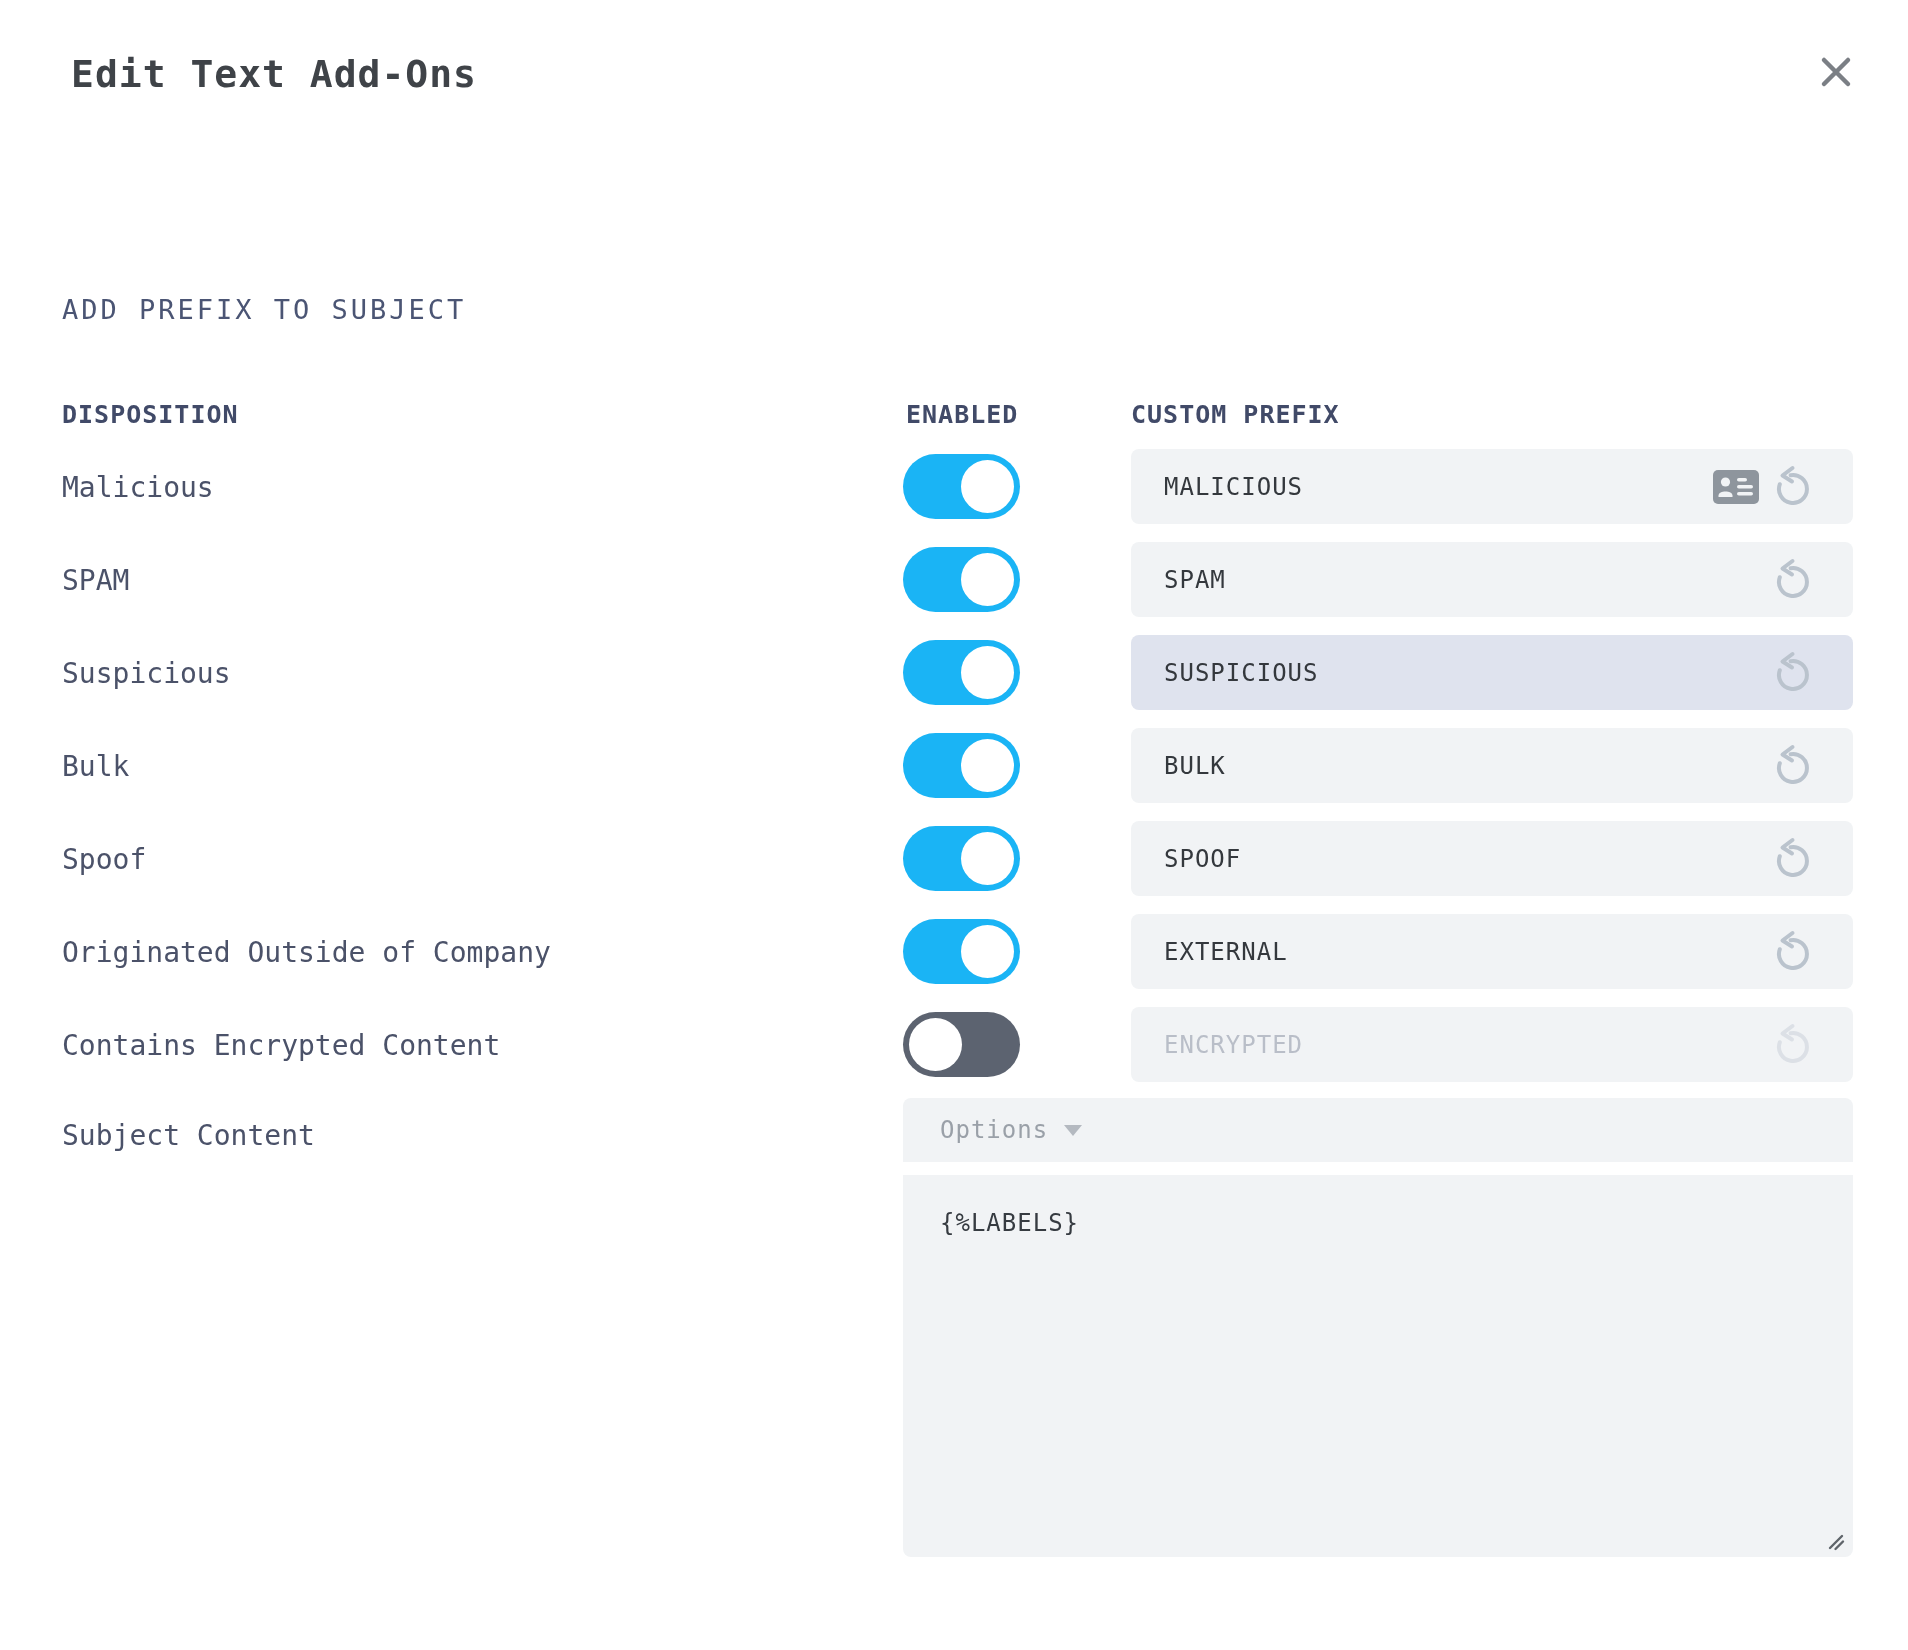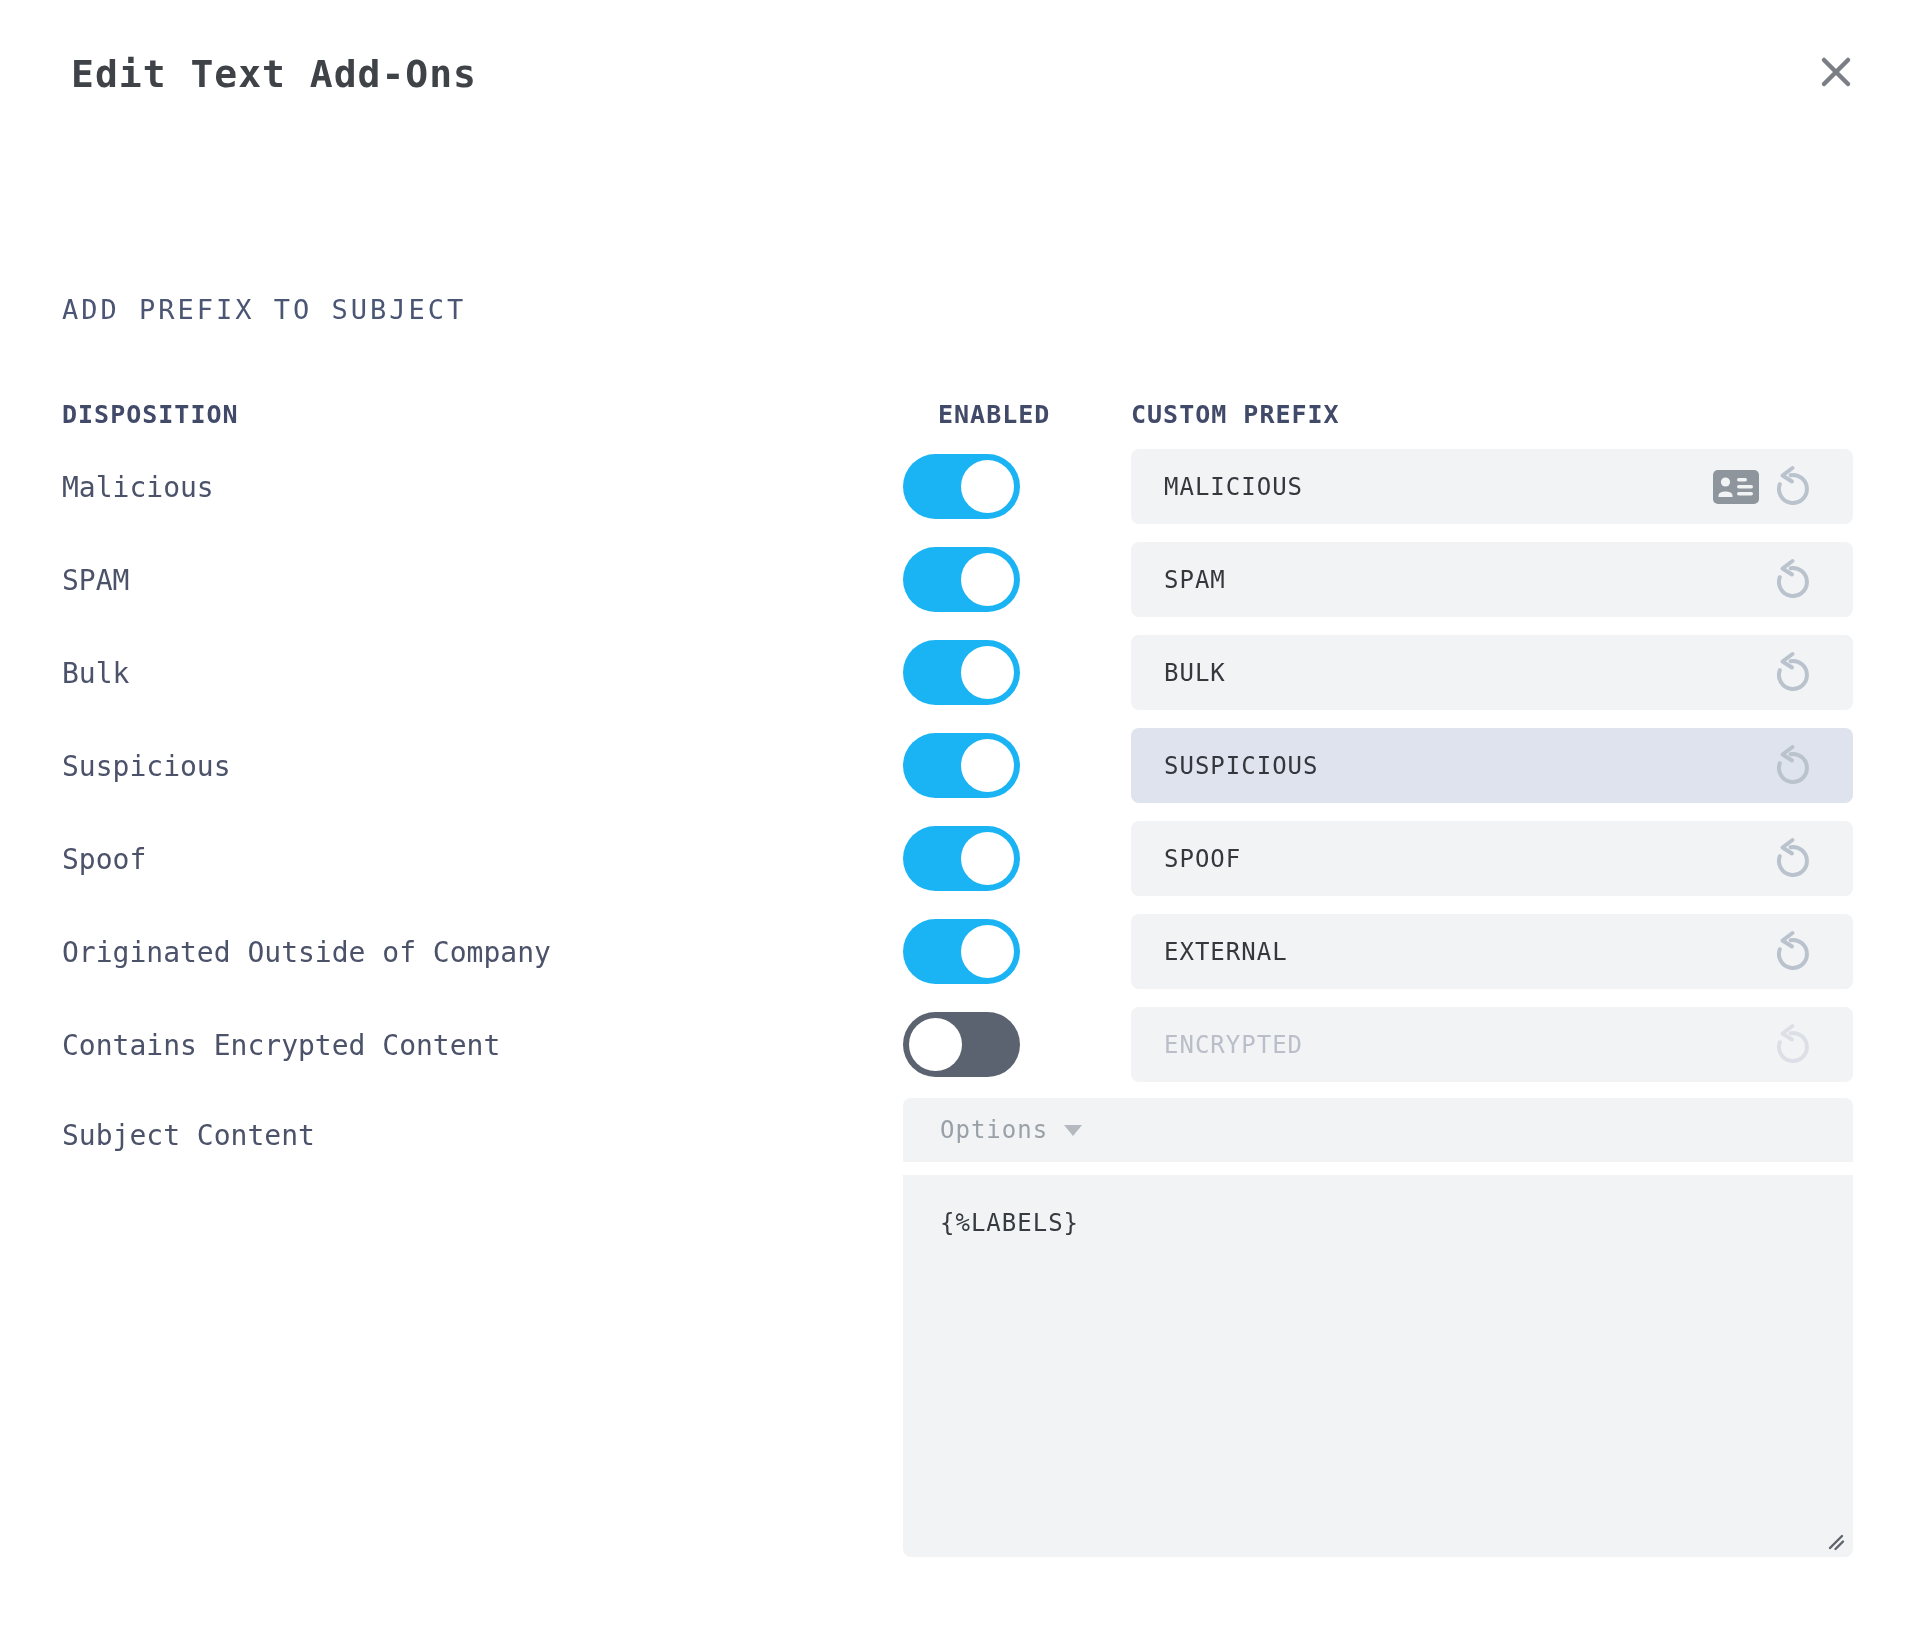--- a/index.html
+++ b/index.html
@@ -38,21 +38,21 @@
     font-size:27px; color:#4b5574; letter-spacing:3px;
     white-space:nowrap;
   }
 
   .col-header{
     position:absolute; top:400px;
     font-size:25px; font-weight:bold; color:#414a68;
     letter-spacing:1px; white-space:nowrap;
   }
   .col-header.disposition{ left:62px;text-align:right; }
-  .col-header.enabled{ left:906px;margin-left:32px; }
+  .col-header.enabled{ left:906px; }
   .col-header.custom-label{ left:1131px; }
 
   .rows{ position:absolute; left:0; top:440px; width:100%; }
   .row{ position:relative; width:100%; height:93px;padding-left:16px; }
 
   .row .disposition-label{
     position:absolute; left:62px; top:50%; transform:translateY(-50%);
     font-size:28px; color:#4b5269; white-space:nowrap;
   }
 
@@ -192,46 +192,46 @@
           <button class="icon-button">
             <svg class="reset-icon" width="44" height="44" viewBox="0 0 44 44" fill="none" stroke-width="4" stroke-linecap="round" stroke-linejoin="round">
               <path d="M19.6 10.2 A 14 14 0 1 1 8.8 19.2"></path>
               <path d="M21.5 3 L11.5 10.5 L21 16.5"></path>
             </svg>
           </button>
         </span>
       </div>
     </div>
 
+    <div class="row is-on is-focused">
+      <span class="disposition-label">Suspicious</span>
+      <button class="toggle">
+          <span class="toggle-knob"></span>
+        </button>
+      <div class="field">
+        <input type="text" value="SUSPICIOUS" style="">
+        <span class="icons">
+
+          <button class="icon-button">
+            <svg class="reset-icon" width="44" height="44" viewBox="0 0 44 44" fill="none" stroke-width="4" stroke-linecap="round" stroke-linejoin="round">
+              <path d="M19.6 10.2 A 14 14 0 1 1 8.8 19.2"></path>
+              <path d="M21.5 3 L11.5 10.5 L21 16.5"></path>
+            </svg>
+          </button>
+        </span>
+      </div>
+    </div>
+
     <div class="row is-on">
       <span class="disposition-label">Bulk</span>
       <button class="toggle">
           <span class="toggle-knob"></span>
         </button>
       <div class="field">
         <input type="text" value="BULK" style="">
-        <span class="icons">
-
-          <button class="icon-button">
-            <svg class="reset-icon" width="44" height="44" viewBox="0 0 44 44" fill="none" stroke-width="4" stroke-linecap="round" stroke-linejoin="round">
-              <path d="M19.6 10.2 A 14 14 0 1 1 8.8 19.2"></path>
-              <path d="M21.5 3 L11.5 10.5 L21 16.5"></path>
-            </svg>
-          </button>
-        </span>
-      </div>
-    </div>
-
-    <div class="row is-on is-focused">
-      <span class="disposition-label">Suspicious</span>
-      <button class="toggle">
-          <span class="toggle-knob"></span>
-        </button>
-      <div class="field">
-        <input type="text" value="SUSPICIOUS" style="">
         <span class="icons">
 
           <button class="icon-button">
             <svg class="reset-icon" width="44" height="44" viewBox="0 0 44 44" fill="none" stroke-width="4" stroke-linecap="round" stroke-linejoin="round">
               <path d="M19.6 10.2 A 14 14 0 1 1 8.8 19.2"></path>
               <path d="M21.5 3 L11.5 10.5 L21 16.5"></path>
             </svg>
           </button>
         </span>
       </div>

